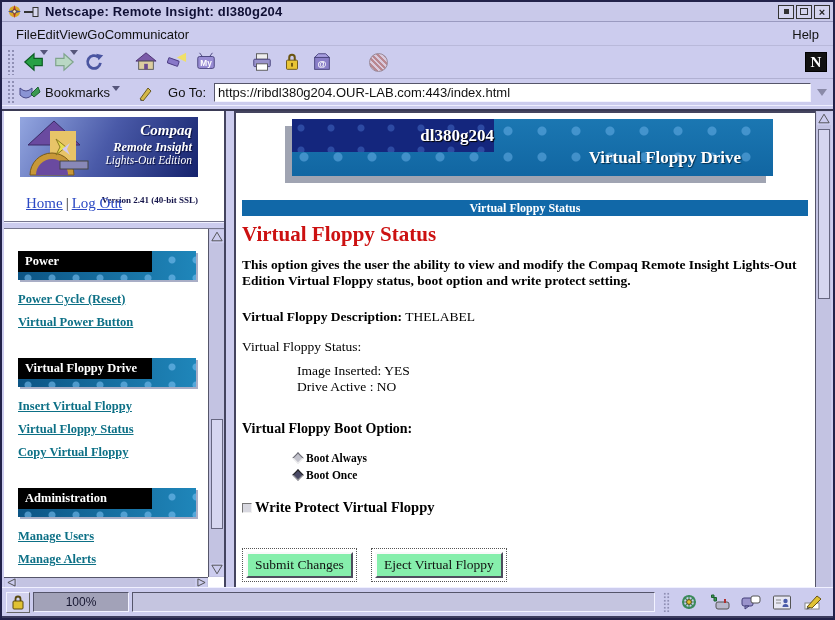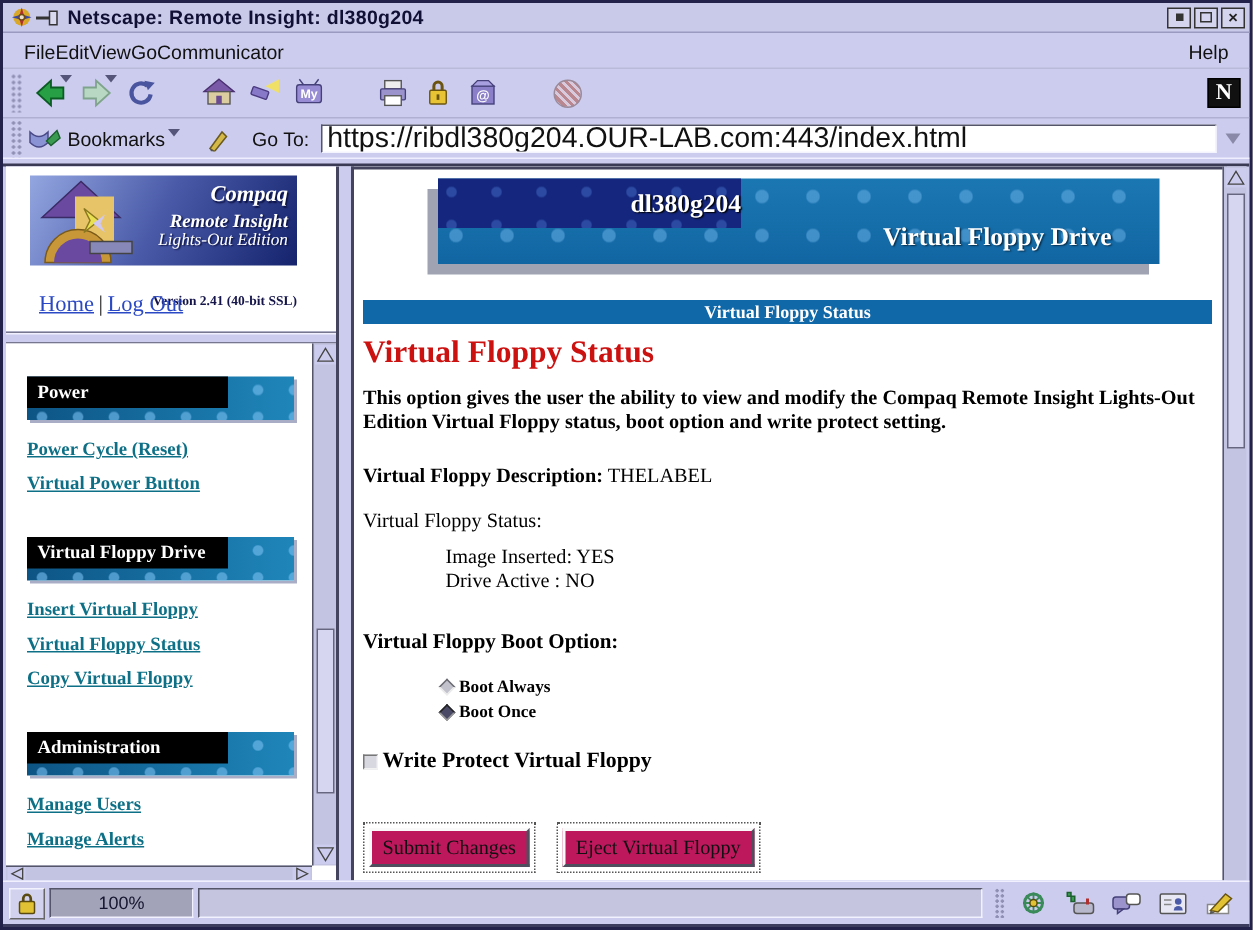--- a/index.html
+++ b/index.html
@@ -46,21 +46,21 @@
     display:flex; align-items:center; justify-content:center; border:1px solid #000; }
   
   .locbar { position:absolute; top:78px; left:0; right:0; height:25px;
     display:flex; align-items:center; font-size:13px; color:#111; }
   .bk-icon { width:22px; height:16px; margin-right:4px; }
   .bk-dd { width:0; height:0; border-left:4px solid transparent; border-right:4px solid transparent;
     border-top:5px solid #55557a; margin:0 8px 8px 2px; }
   .quill-icon { width:16px; height:16px; margin:0 14px 0 10px; }
   .goto-label { margin-right:8px; white-space:nowrap; }
   .url-input { flex:1; height:19px; border:1px solid; border-color:#55556a #f4f4ff #f4f4ff #55556a;
-    background:#fff; font-family:"Liberation Sans", sans-serif; font-size:19px; color:#111;
+    background:#fff; font-family:"Liberation Sans", sans-serif; font-size:13px; color:#111;
     padding:0 3px; outline:none; }
   .url-dd { width:12px; height:12px; margin:0 6px 0 4px; position:relative; }
   .url-dd::after { content:""; position:absolute; left:2px; top:2px; width:0; height:0;
     border-left:5px solid transparent; border-right:5px solid transparent; border-top:7px solid #8a8aa8; }
   
   .hstrip { position:absolute; top:103px; left:0; right:0; height:6px; background:#ccccee;
     border-top:1px solid #eeeeff; border-bottom:2px solid #3a3a55; }
   
   .content { position:absolute; top:109px; left:2px; right:2px; height:476px; background:#ccccee; }
   
@@ -151,21 +151,21 @@
   .radio-diamond { width:8px; height:8px; background:#c2c2cc; transform:rotate(45deg);
     border:1px solid; border-color:#6a6a72 #eee #eee #6a6a72; margin-right:4px; cursor:pointer; }
   .radio-diamond.sel { background:#4a4a66; border-color:#222 #999 #999 #222; }
   .radio-row label { font-weight:bold; font-size:11.5px; cursor:pointer; }
   .wp-row { margin-top:16px; display:flex; align-items:center; }
   .checkbox { width:10px; height:10px; background:#d8d8e0; border:1px solid;
     border-color:#777 #f2f2f2 #f2f2f2 #777; margin-right:3px; cursor:pointer; }
   .wp-row label { font-weight:bold; font-size:14.5px; }
   .btn-row { margin-top:32px; display:flex; gap:14px; }
   .form-btn { font-family:"Liberation Serif", serif; font-size:13.5px; color:#111;
-    background:#be185d; padding:3px 7px; cursor:pointer;
+    background:#86efac; padding:3px 7px; cursor:pointer;
     border:2px solid; border-color:#fafafa #4e4e5e #4e4e5e #fafafa;
     outline:1px dotted #555; outline-offset:3px; margin:4px; }
   
   .statusbar { position:absolute; left:0; right:0; top:585px; height:29px; background:#ccccee;
     border-top:1px solid #f0f0ff; display:flex; align-items:center; padding:0 4px; }
   .lock-btn { width:24px; height:21px; border:1px solid; border-color:#f2f2ff #666 #666 #f2f2ff;
     background:#d2d2ee; display:flex; align-items:center; justify-content:center; margin-right:3px; }
   .progress-box { width:96px; height:20px; border:1px solid; border-color:#55556a #f2f2ff #f2f2ff #55556a;
     background:#a2a2b8; display:flex; align-items:center; justify-content:center;
     font-size:12px; color:#15152f; margin-right:3px; }

